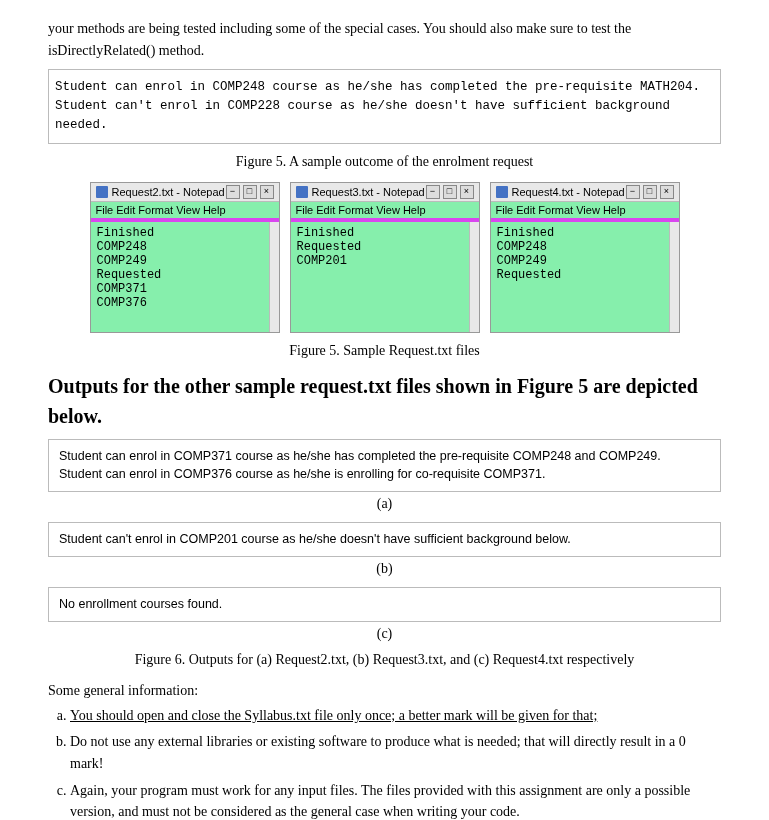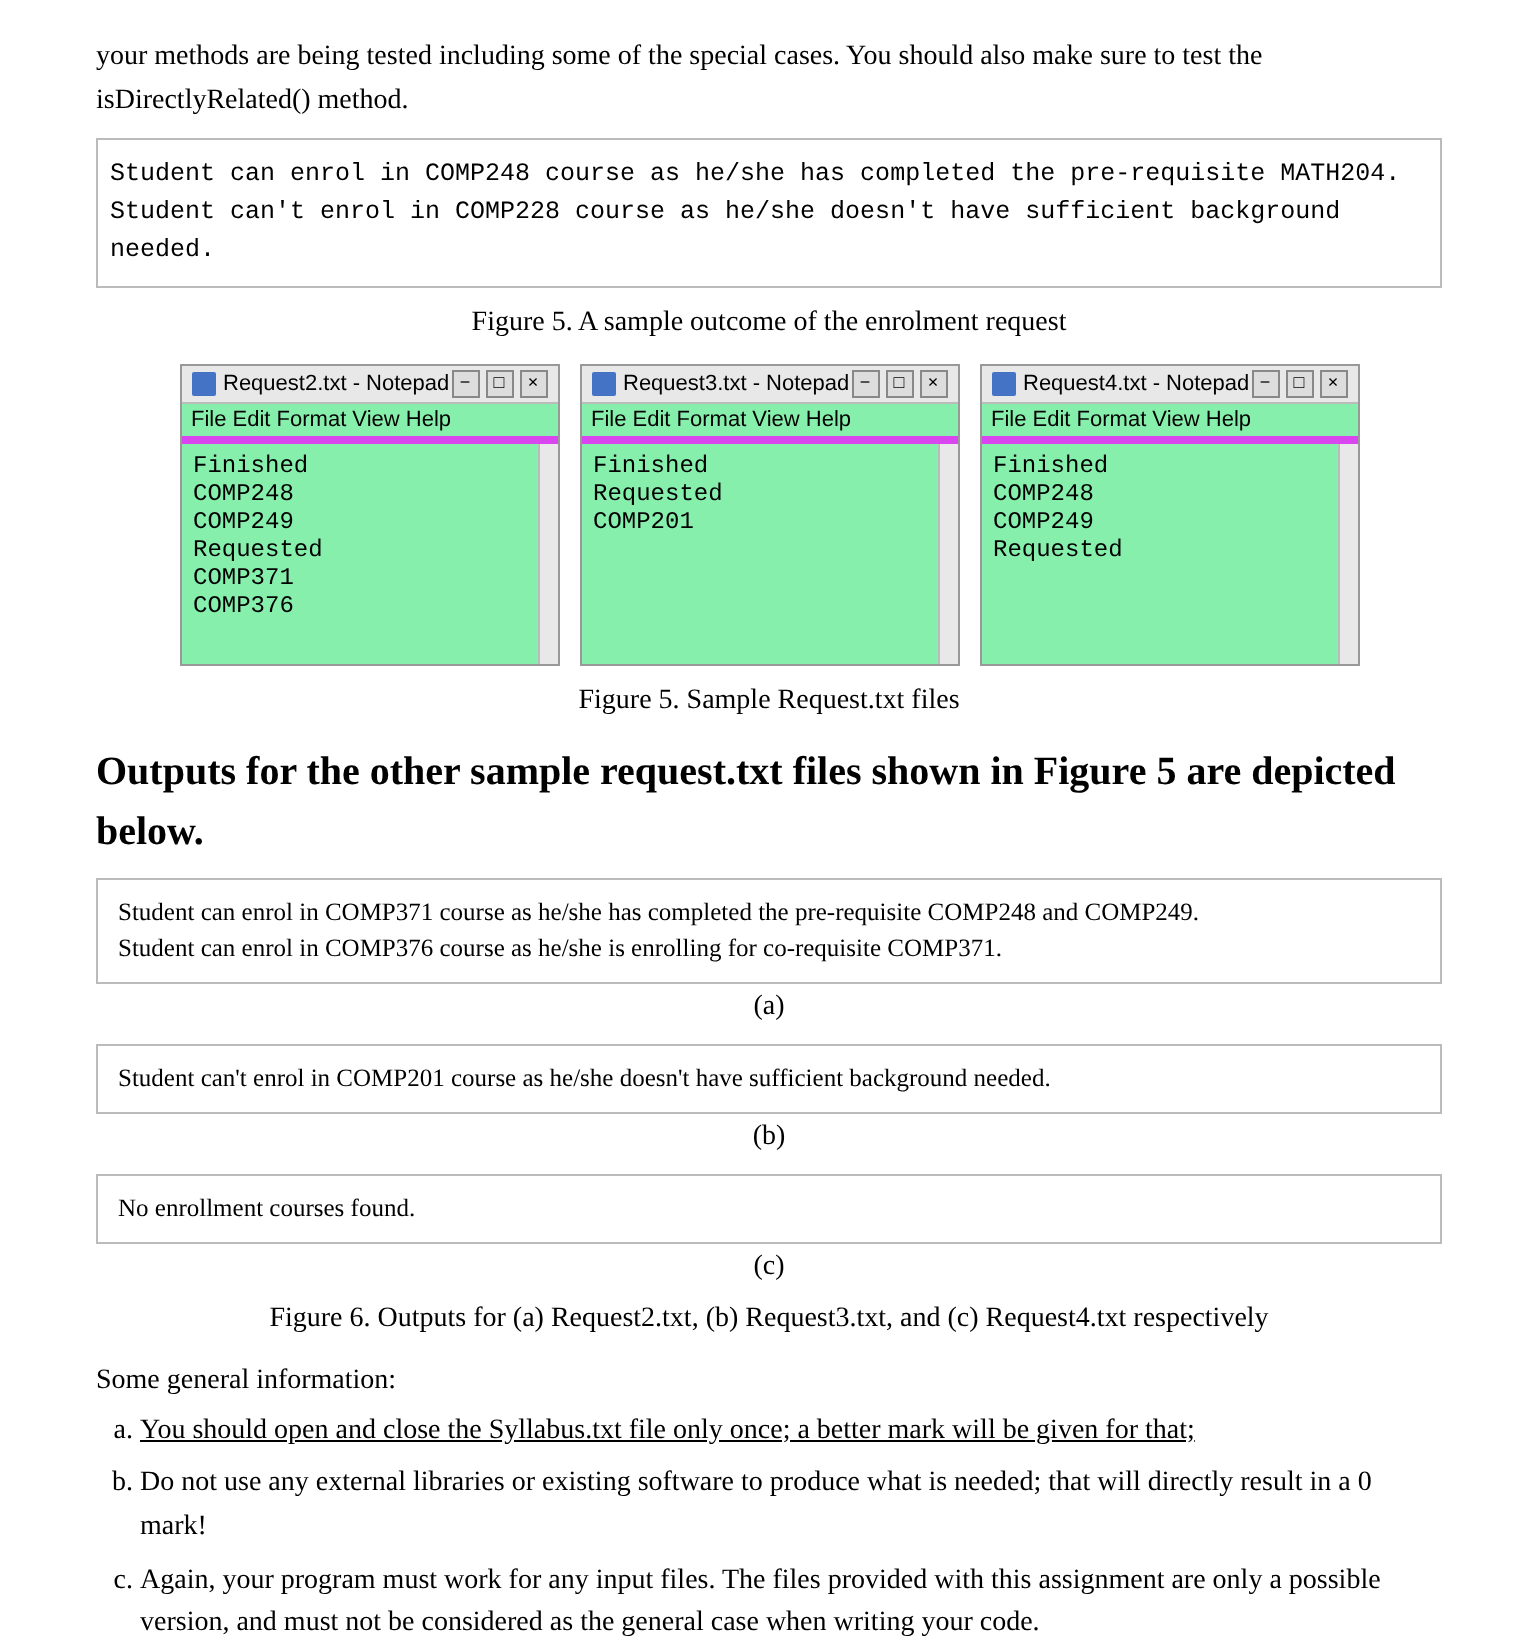--- a/index.html
+++ b/index.html
@@ -104,21 +104,21 @@
     }
     .section-heading {
       font-size: 20px;
       font-weight: bold;
       margin: 12px 0 8px 0;
       line-height: 1.5;
     }
     .output-box {
       border: 1px solid #bbb;
       padding: 7px 10px;
-      font-family: Liberation Serif, serif;
+      font-family: Liberation Sans, sans-serif;
       font-size: 12.5px;
       margin: 8px 0 4px 0;
       line-height: 1.5;
     }
     .label-center {
       text-align: center;
       margin: 4px 0 10px 0;
       font-size: 14px;
     }
     .general-info {
@@ -225,21 +225,21 @@
 
 <p class="section-heading">Outputs for the other sample request.txt files shown in Figure 5 are depicted below.</p>
 
 <div class="output-box">
   <div>Student can enrol in COMP371 course as he/she has completed the pre-requisite COMP248 and COMP249.</div>
   <div>Student can enrol in COMP376 course as he/she is enrolling for co-requisite COMP371.</div>
 </div>
 <div class="label-center">(a)</div>
 
 <div class="output-box">
-  <div>Student can't enrol in COMP201 course as he/she doesn't have sufficient background needed.</div>
+  <div>Student can't enrol in COMP201 course as he/she doesn't have sufficient background below.</div>
 </div>
 <div class="label-center">(b)</div>
 
 <div class="output-box">
   <div>No enrollment courses found.</div>
 </div>
 <div class="label-center">(c)</div>
 
 <div class="figure-caption">Figure 6. Outputs for (a) Request2.txt, (b) Request3.txt, and (c) Request4.txt respectively</div>
 

